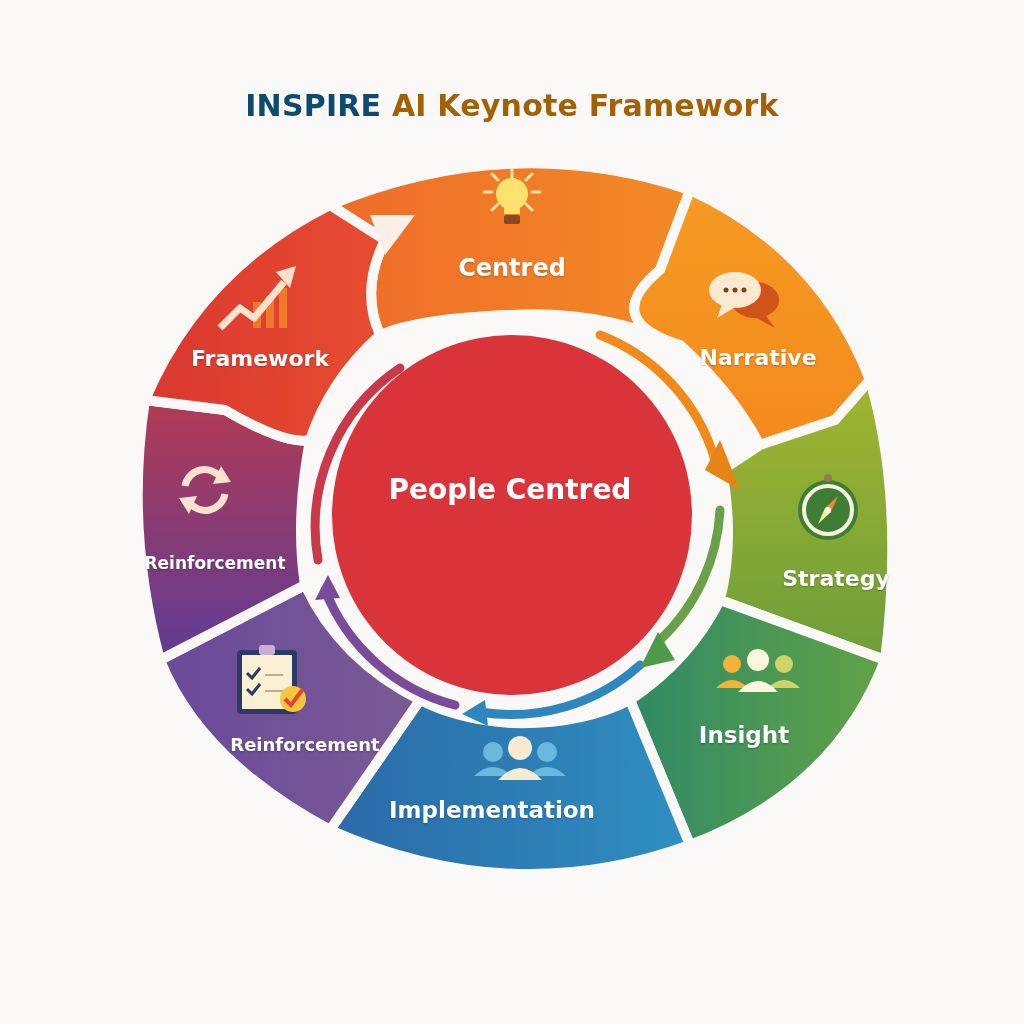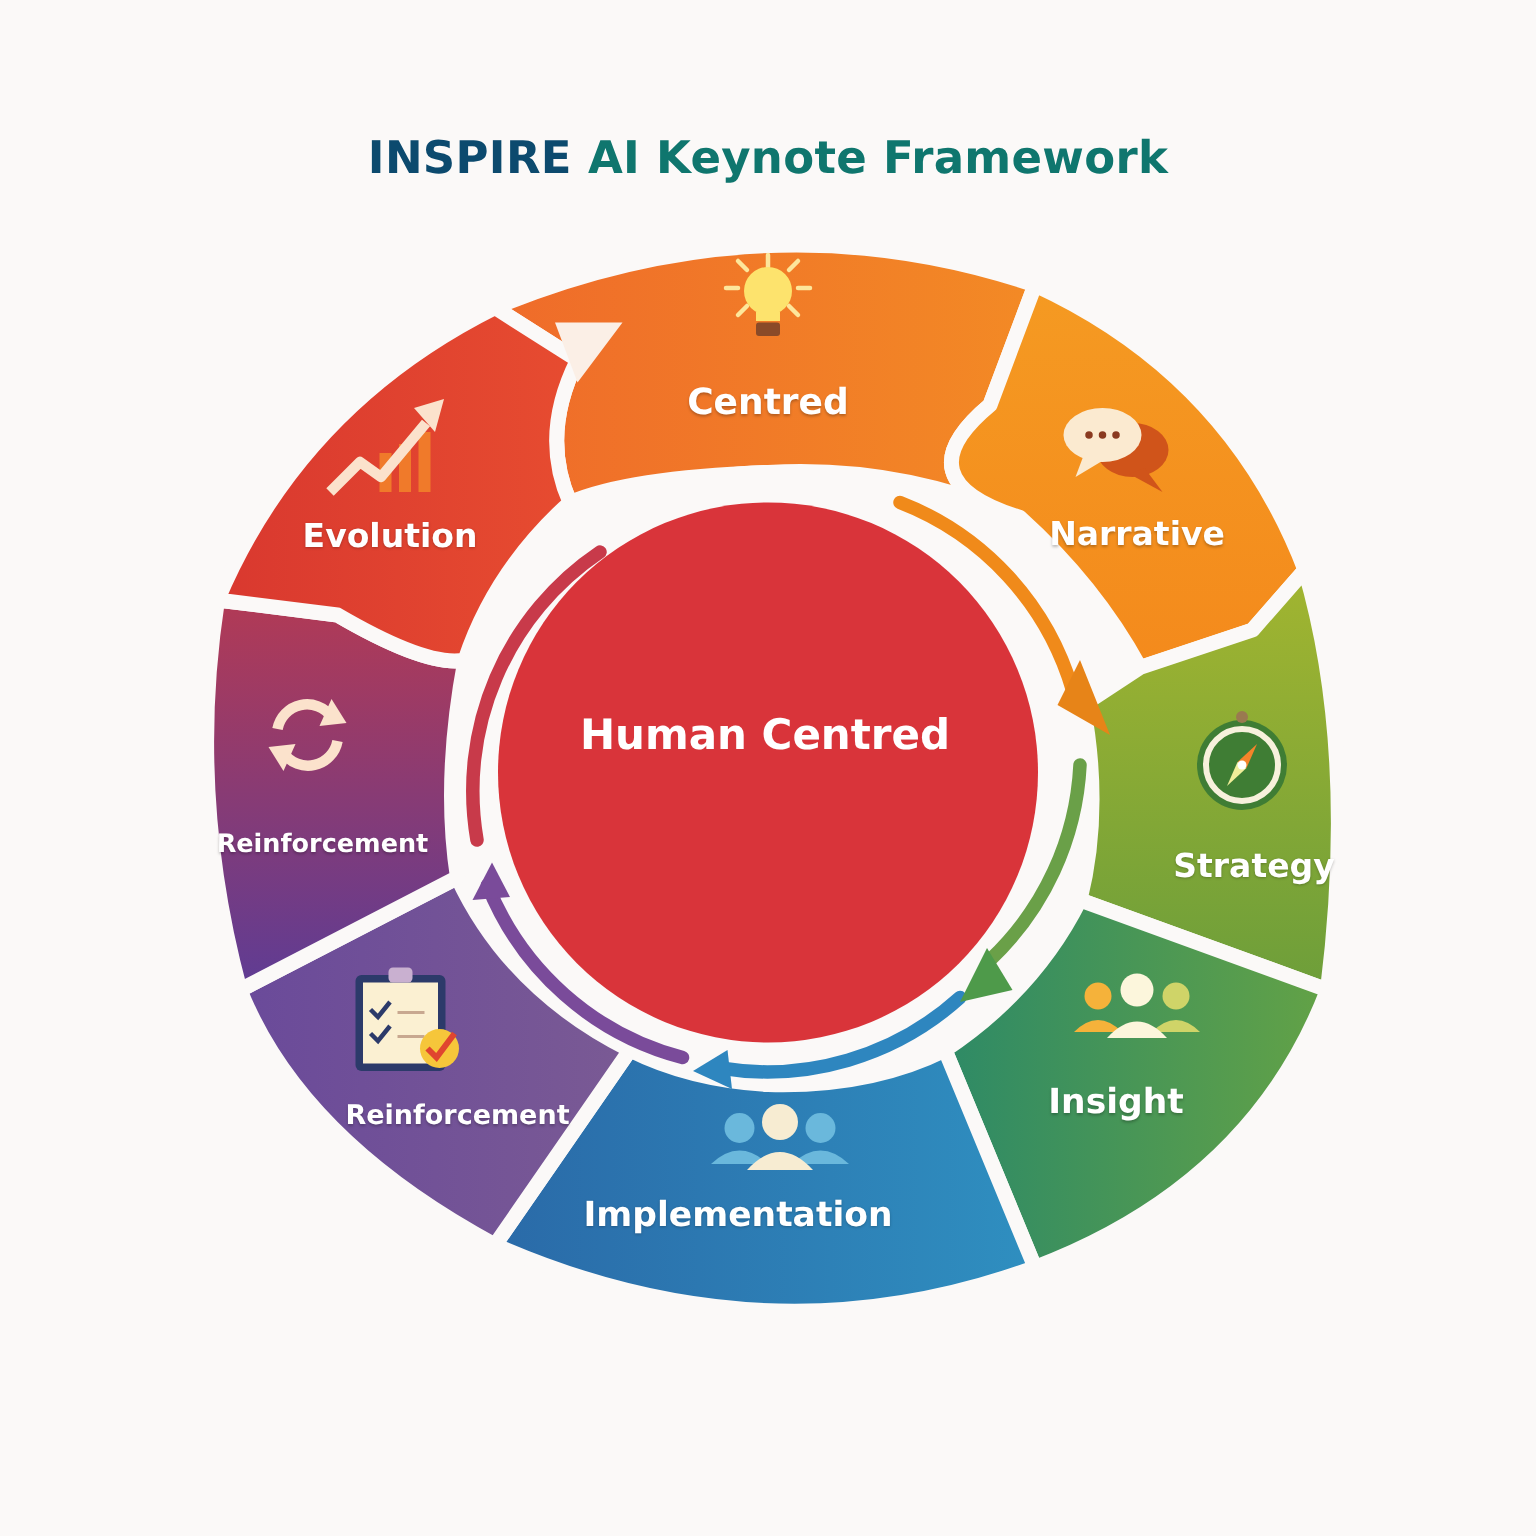--- a/index.html
+++ b/index.html
@@ -1,19 +1,19 @@
 <!DOCTYPE html>
 <html><head>
 <meta charset="utf-8">
 <style>
   html,body{margin:0;padding:0;background:#fbf9f8;}
   body{width:1024px;height:1024px;position:relative;overflow:hidden;font-family:"DejaVu Sans","Liberation Sans",sans-serif;}
   .title{position:absolute;top:88px;left:0;width:1024px;text-align:center;font-size:30px;font-weight:bold;letter-spacing:0.2px;}
   .title .t1{color:#0c4a6e;}
-  .title .t2{color:#0f766e;text-align:right;}
+  .title .t2{color:#a16207;text-align:right;}
   svg.wheel{position:absolute;left:0;top:0;}
   .lbl{position:absolute;color:#fff;font-weight:bold;text-align:center;white-space:nowrap;transform:translate(-50%,-50%);text-shadow:0 1px 2px rgba(0,0,0,0.25);}
   .center-text{position:absolute;left:510px;top:490px;transform:translate(-50%,-50%);color:#fff;font-weight:bold;font-size:28px;text-align:center;line-height:42px;white-space:nowrap;}
 </style>
 </head>
 <body>
 
 <div class="title">
   <span class="t1">INSPIRE</span>
   <span class="t2">AI Keynote Framework</span>
@@ -168,23 +168,23 @@
   <g transform="translate(268,292)">
     <rect x="-15" y="10" width="8" height="26" fill="#f07a2a"></rect>
     <rect x="-2" y="4" width="8" height="32" fill="#f07a2a"></rect>
     <rect x="11" y="-4" width="8" height="40" fill="#f07a2a"></rect>
     <polyline points="-48,36 -28,16 -14,26 16,-10" fill="none" stroke="#fbe2cc" stroke-width="7" stroke-linejoin="round"></polyline>
     <polygon points="28,-26 8,-20 22,-4" fill="#fbe2cc"></polygon>
   </g>
 </svg>
 
 <div class="center-text">
-  <div>Human Centred</div>
+  <div>People Centred</div>
 </div>
 
 <div class="lbl" style="left:512px;top:268px;font-size:24px;">Centred</div>
 <div class="lbl" style="left:758px;top:357px;font-size:22px;">Narrative</div>
 <div class="lbl" style="left:836px;top:578px;font-size:22px;">Strategy</div>
 <div class="lbl" style="left:744px;top:735px;font-size:23px;">Insight</div>
 <div class="lbl" style="left:492px;top:810px;font-size:23px;">Implementation</div>
 <div class="lbl" style="left:305px;top:744px;font-size:18px;">Reinforcement</div>
 <div class="lbl" style="left:215px;top:563px;font-size:17px;">Reinforcement</div>
-<div class="lbl" style="left:260px;top:358px;font-size:22px;">Evolution</div>
+<div class="lbl" style="left:260px;top:358px;font-size:22px;">Framework</div>
 
 </body></html>

